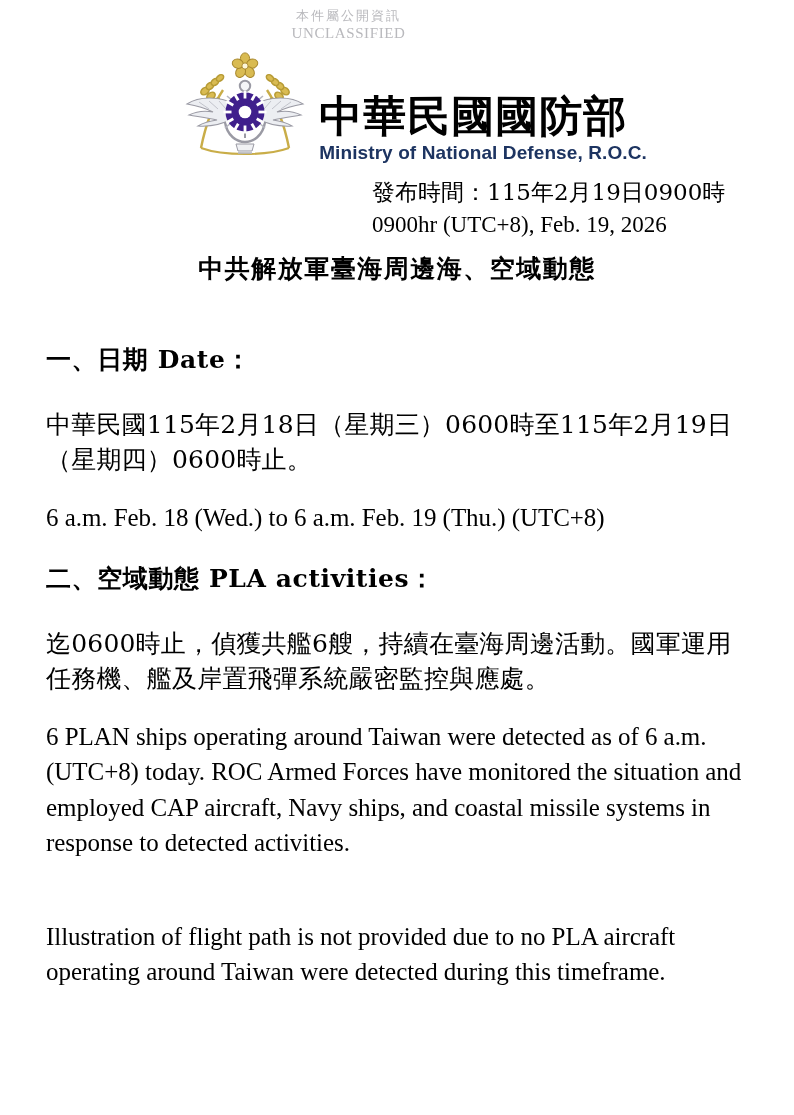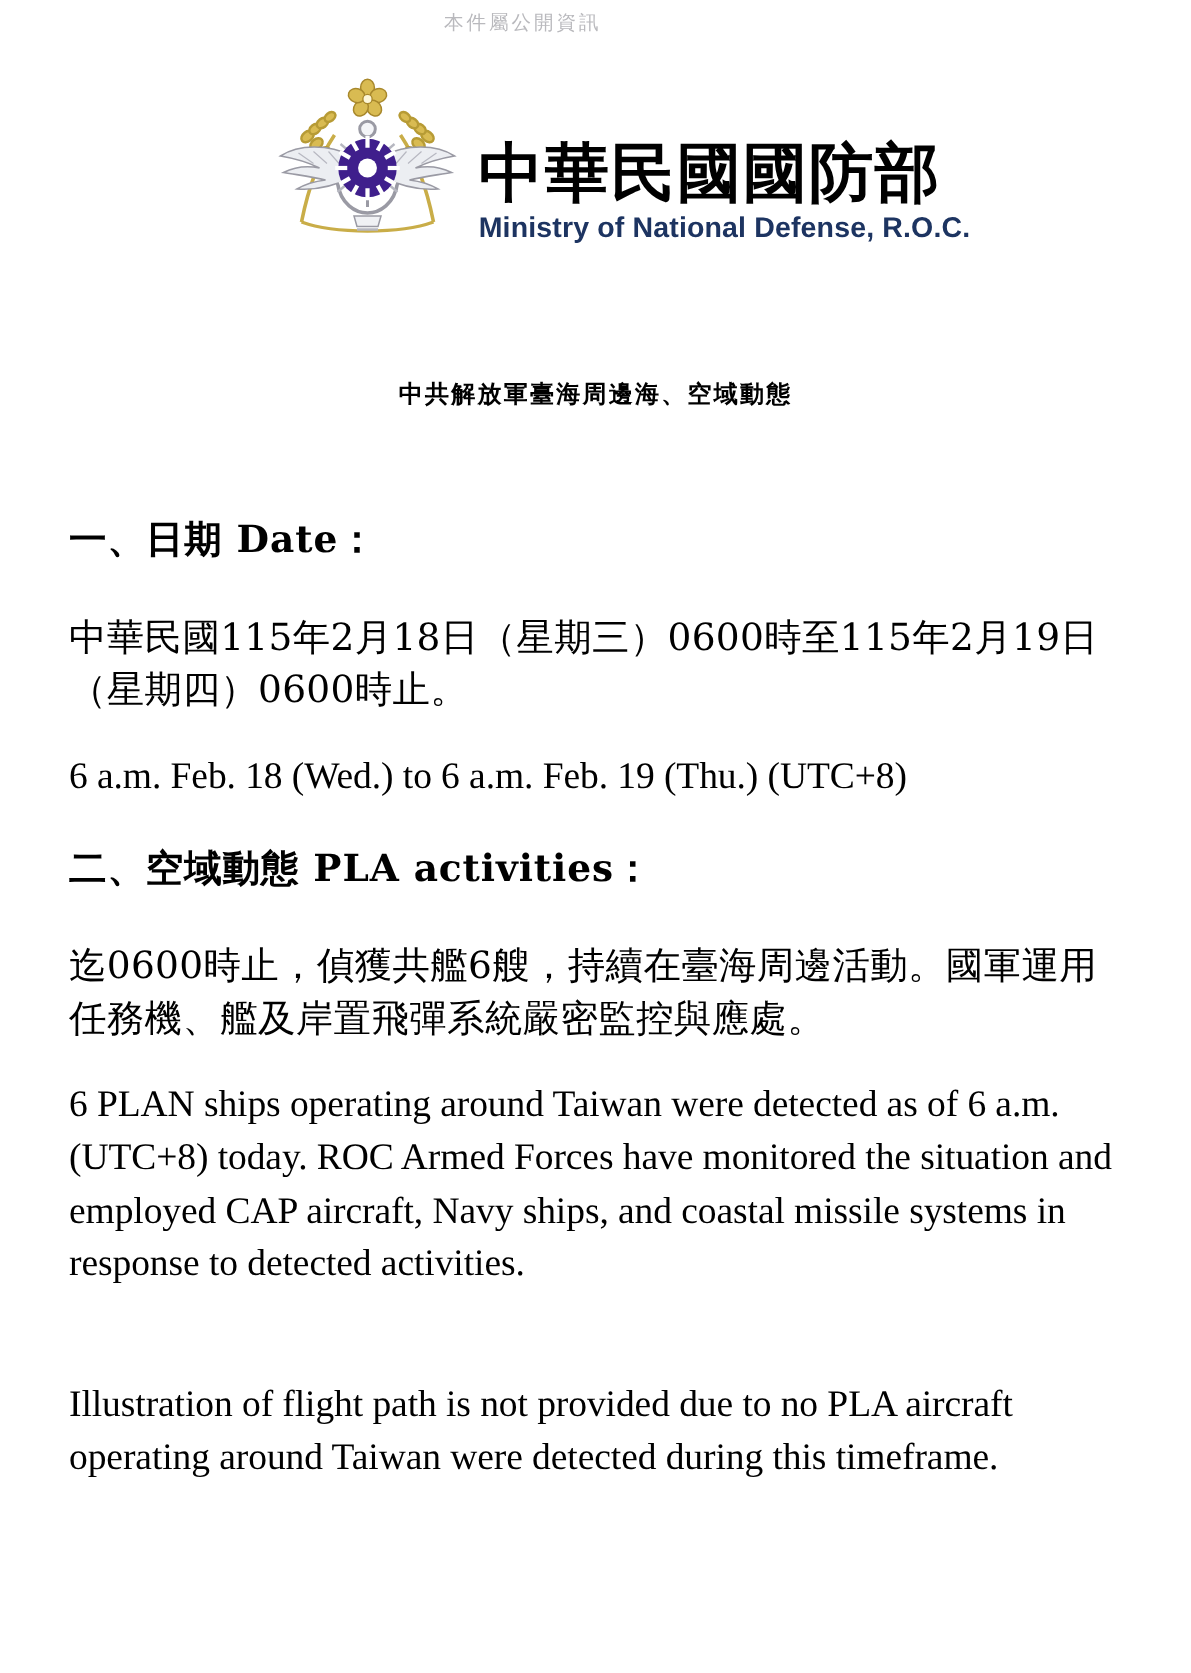--- a/index.html
+++ b/index.html
@@ -102,21 +102,21 @@
   
   .doc-title {
     position: absolute;
     top: 252px;
     left: 0;
     width: 794px;
     text-align: center;
   }
   .title-cn {
     font-family: "DejaVu Serif", "Liberation Serif", serif;
-    font-size: 16px;
+    font-size: 25px;
     font-weight: bold;
     letter-spacing: 1.5px;
     line-height: 1.32;
   }
   .title-en {
     font-family: "Liberation Serif", serif;
     font-size: 25px;
     font-weight: bold;
     letter-spacing: -0.1px;
     line-height: 1.32;
@@ -151,20 +151,21 @@
   }
   .sp-1 { height: 30px; }
   .sp-2 { height: 22px; }
   .sp-3 { height: 28px; }
 </style>
 </head>
 <body>
 
 <div class="classification">
   <div class="cn">本件屬公開資訊</div>
+  <div class="en">UNCLASSIFIED</div>
 </div>
 
 <div class="masthead">
 
   <div class="emblem">
     <svg viewBox="0 0 132 112" width="132" height="112" xmlns="http://www.w3.org/2000/svg">
 
       <g stroke="#b79b35" stroke-width="1.6" fill="#d9bb52">
         <path d="M22 96 C 26 76, 32 56, 44 38" fill="none" stroke="#c9ad48" stroke-width="2.4"></path>
         <ellipse cx="32" cy="44" rx="4.6" ry="3.2" transform="rotate(-38 32 44)"></ellipse>
@@ -252,20 +253,22 @@
     </svg>
   </div>
 
   <div class="mast-text">
     <div class="mast-cn">中華民國國防部</div>
     <div class="mast-en">Ministry of National Defense, R.O.C.</div>
   </div>
 </div>
 
 <div class="release-block">
+  <div class="release-cn">發布時間：115年2月19日0900時</div>
+  <div class="release-en">0900hr (UTC+8), Feb. 19, 2026</div>
 </div>
 
 <div class="doc-title">
   <div class="title-cn">中共解放軍臺海周邊海、空域動態</div>
 </div>
 
 <div class="body-area">
 
   <div class="section-heading">一、日期 Date：</div>
   <div class="sp-1"></div>

